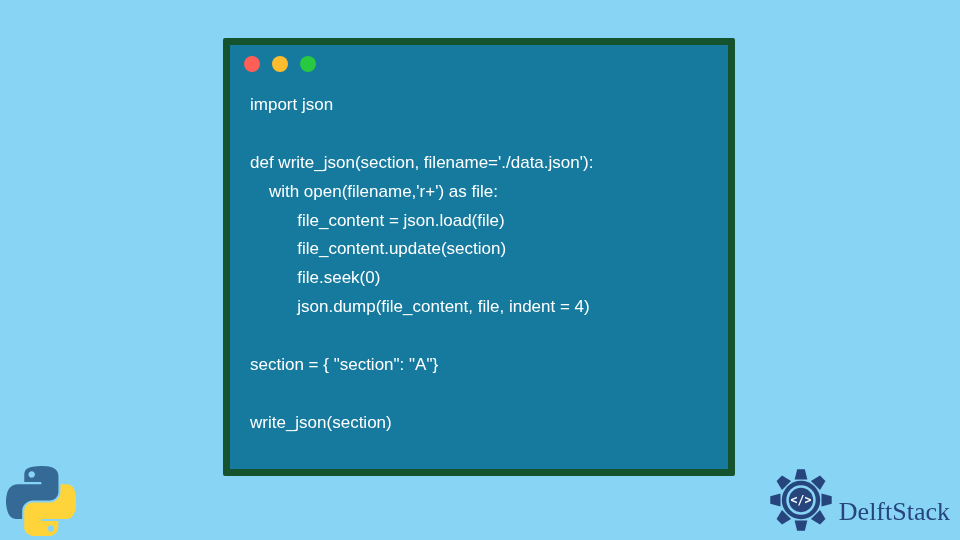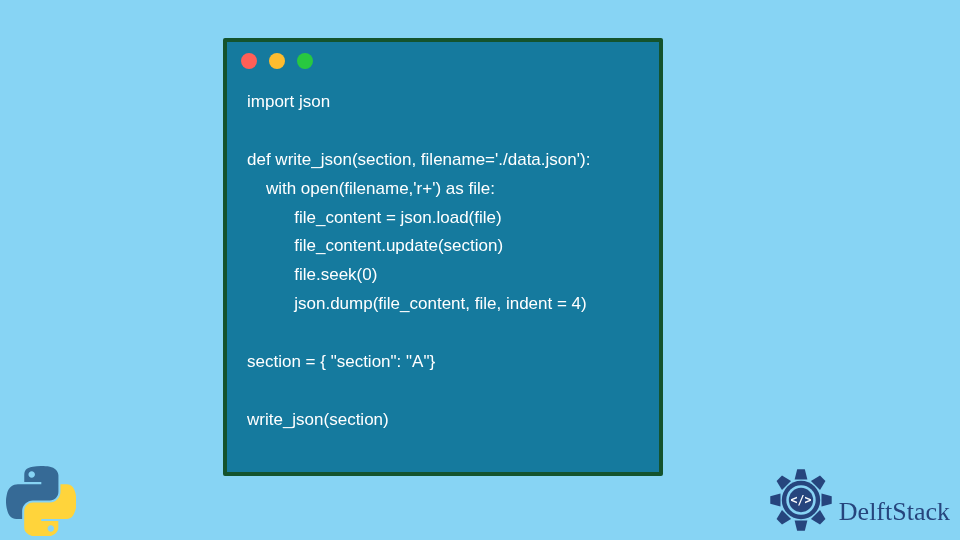--- a/index.html
+++ b/index.html
@@ -8,24 +8,24 @@
     height: 540px;
     background: #87d4f4;
     position: relative;
     font-family: -apple-system, BlinkMacSystemFont, "Segoe UI", Arial, sans-serif;
     overflow: hidden;
   }
   .code-window {
     position: absolute;
     left: 223px;
     top: 38px;
-    width: 440px;
+    width: 512px;
     height: 438px;
     background: #157a9e;
-    border: 4px solid #14532d;
+    border: 7px solid #14532d;
     border-radius: 2px;
   }
   .titlebar {
     height: 38px;
     display: flex;
     align-items: center;
     padding-left: 14px;
     gap: 12px;
   }
   .dot {

